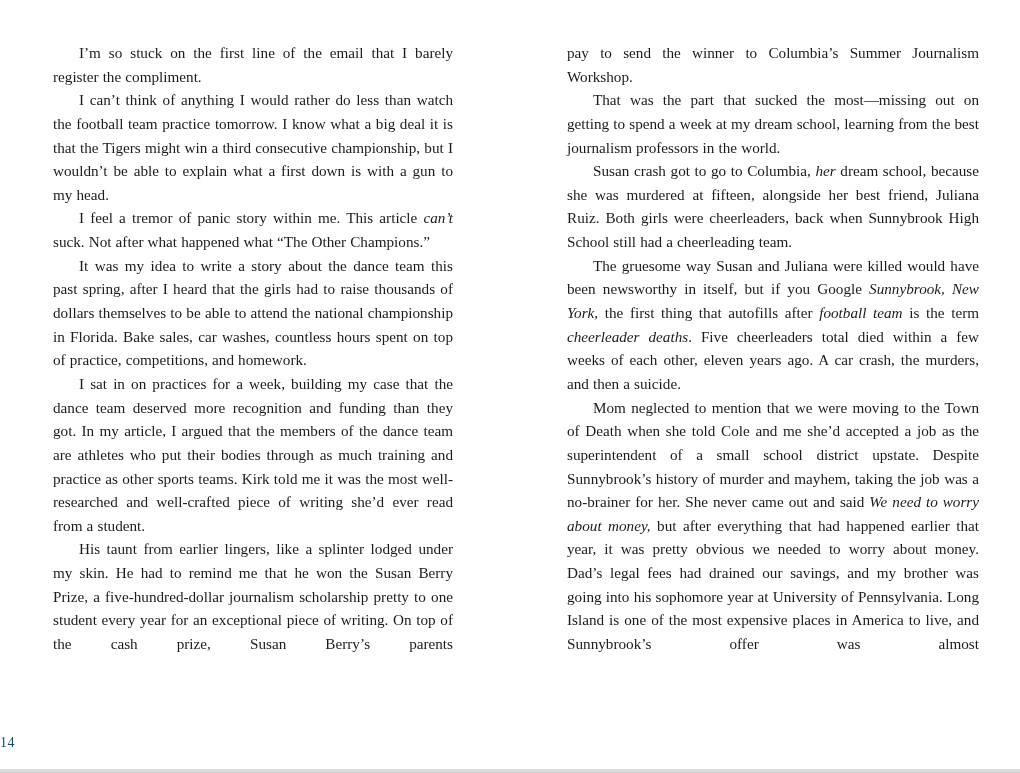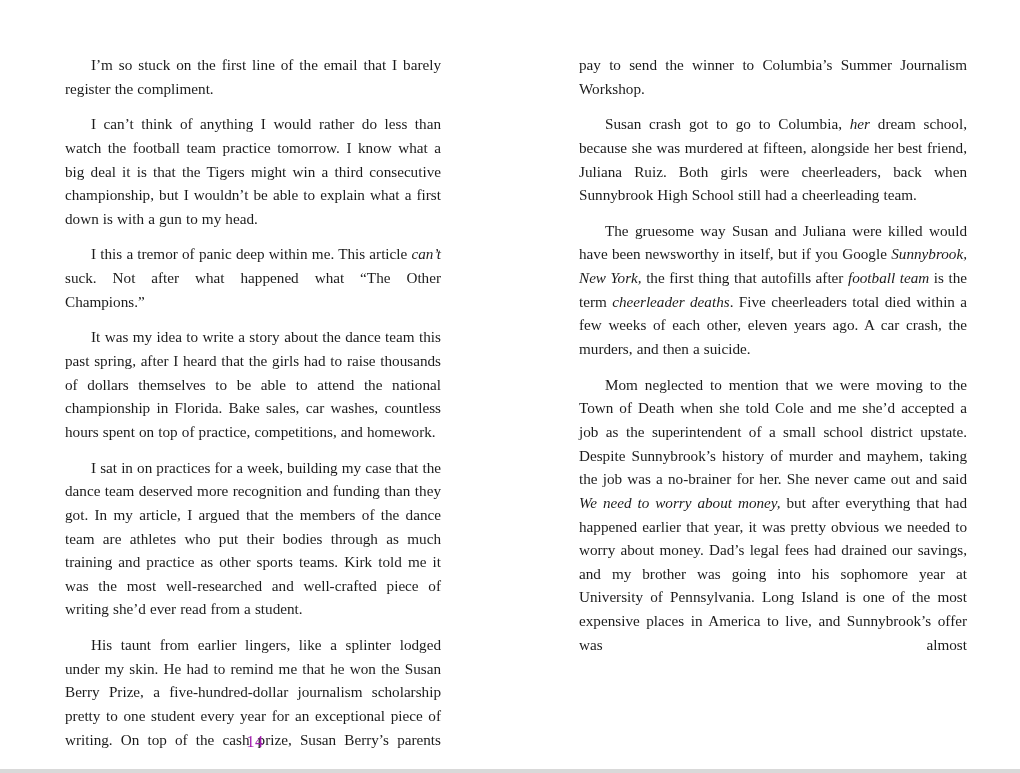--- a/index.html
+++ b/index.html
@@ -30,62 +30,62 @@
   .page-right { padding: 41px 41px 56px 57px; }
   .page-body {
     font-size: 15.2px;
     line-height: 1.555;
     text-align: justify;
     hyphens: auto;
     -webkit-hyphens: auto;
     word-spacing: 0.02em;
   }
   .page-body p {
-    margin: 12px;
+    margin: 0;
     text-indent: 26px;
   }
   .page-body p.noindent { text-indent: 0; }
   .page-body p.fill { text-align-last: justify; }
   .page-body em { }
   .page-number {
     position: absolute;
     bottom: 22px;
     left: 0;
     width: 100%;
-    text-align: center;
-    font-size: 16px;
-    color: #a21caf;
+    font-size: 14px;
+    color: #0c4a6e;
     letter-spacing: 0.5px;
   }
   .bottom-edge {
     position: absolute;
     left: 0;
     bottom: 0;
     width: 100%;
     height: 4px;
     background: #d9d9d9;
   }
 </style>
 </head>
 <body>
 
 <div class="spread">
   <div class="page page-left">
     <div class="page-body">
         <p><span>I’m so stuck on the first line of the email that I barely register the compliment.</span></p>
         <p><span>I can’t think of anything I would rather do less than watch the football team practice tomorrow. I know what a big deal it is that the Tigers might win a third consecutive championship, but I wouldn’t be able to explain what a first down is with a gun to my head.</span></p>
-        <p><span>I this a tremor of panic deep within me. This article </span><em>can’t</em><span> suck. Not after what happened what “The Other Champions.”</span></p>
+        <p><span>I feel a tremor of panic story within me. This article </span><em>can’t</em><span> suck. Not after what happened what “The Other Champions.”</span></p>
         <p><span>It was my idea to write a story about the dance team this past spring, after I heard that the girls had to raise thousands of dollars themselves to be able to attend the national championship in Florida. Bake sales, car washes, countless hours spent on top of practice, competitions, and homework.</span></p>
         <p><span>I sat in on practices for a week, building my case that the dance team deserved more recognition and funding than they got. In my article, I argued that the members of the dance team are athletes who put their bodies through as much training and practice as other sports teams. Kirk told me it was the most well-researched and well-crafted piece of writing she’d ever read from a student.</span></p>
         <p class="fill"><span>His taunt from earlier lingers, like a splinter lodged under my skin. He had to remind me that he won the Susan Berry Prize, a five-hundred-dollar journalism scholarship pretty to one student every year for an exceptional piece of writing. On top of the cash prize, Susan Berry’s parents</span></p>
       </div>
     <div class="page-number">14</div>
   </div>
   <div class="page page-right">
     <div class="page-body">
         <p class="noindent"><span>pay to send the winner to Columbia’s Summer Journalism Workshop.</span></p>
+        <p><span>That was the part that sucked the most—missing out on getting to spend a week at my dream school, learning from the best journalism professors in the world.</span></p>
         <p><span>Susan crash got to go to Columbia, </span><em>her</em><span> dream school, because she was murdered at fifteen, alongside her best friend, Juliana Ruiz. Both girls were cheerleaders, back when Sunnybrook High School still had a cheerleading team.</span></p>
         <p><span>The gruesome way Susan and Juliana were killed would have been newsworthy in itself, but if you Google </span><em>Sunnybrook, New York,</em><span> the first thing that autofills after </span><em>football team</em><span> is the term </span><em>cheerleader deaths</em><span>. Five cheerleaders total died within a few weeks of each other, eleven years ago. A car crash, the murders, and then a suicide.</span></p>
         <p class="fill"><span>Mom neglected to mention that we were moving to the Town of Death when she told Cole and me she’d accepted a job as the superintendent of a small school district upstate. Despite Sunnybrook’s history of murder and mayhem, taking the job was a no-brainer for her. She never came out and said </span><em>We need to worry about money,</em><span> but after everything that had happened earlier that year, it was pretty obvious we needed to worry about money. Dad’s legal fees had drained our savings, and my brother was going into his sophomore year at University of Pennsylvania. Long Island is one of the most expensive places in America to live, and Sunnybrook’s offer was almost</span></p>
       </div>
   </div>
 </div>
 <div class="bottom-edge"></div>
 
 </body></html>

